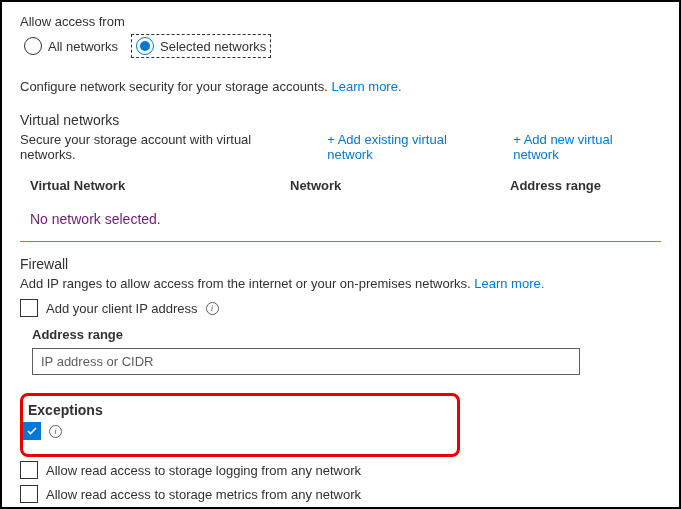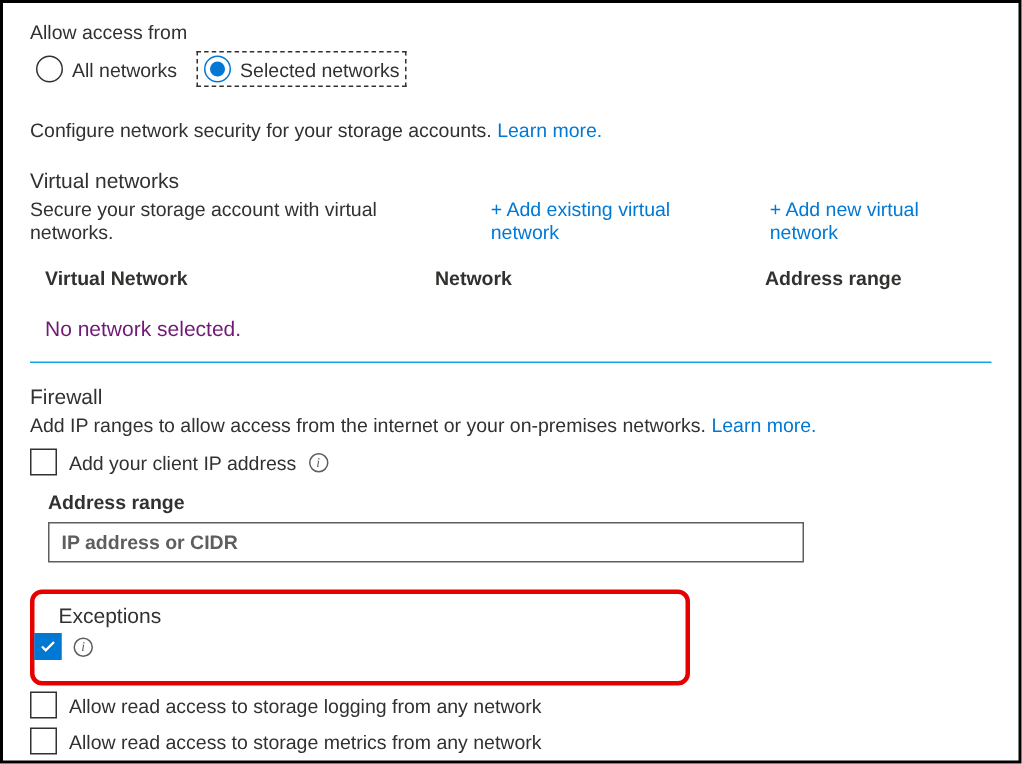--- a/index.html
+++ b/index.html
@@ -133,39 +133,38 @@
       font-style: italic;
       font-family: Georgia, serif;
       flex-shrink: 0;
     }
     .field-label {
       font-weight: 600;
       font-size: 13px;
       margin: 10px 0 6px 12px;
     }
     .text-input {
-      width: 504px;
+      width: 548px;
       padding: 5px 8px;
       border: 1px solid #605e5c;
       font-size: 13px;
       font-family: inherit;
       margin-left: 12px;
       color: #8b5cf6;
-      font-weight: bold;
     }
     .text-input::placeholder { color: #605e5c; }
     .exceptions-section { margin-top: 18px; }
     .highlight-box {
       border: 3px solid #e60000;
       border-radius: 8px;
       padding: 6px 6px 8px 0;
       margin-bottom: 4px;
       width: 440px;
     }
-    .highlight-box .subsection { margin-left: 16px; }
+    .highlight-box .subsection { margin-left: 5px; font-weight: bold; }
   </style>
 </head>
 <body>
 
 <div class="section-title">Allow access from</div>
 <div class="radio-row">
   <div class="radio-option">
     <span class="radio-circle"></span>
     <span>All networks</span>
   </div>

